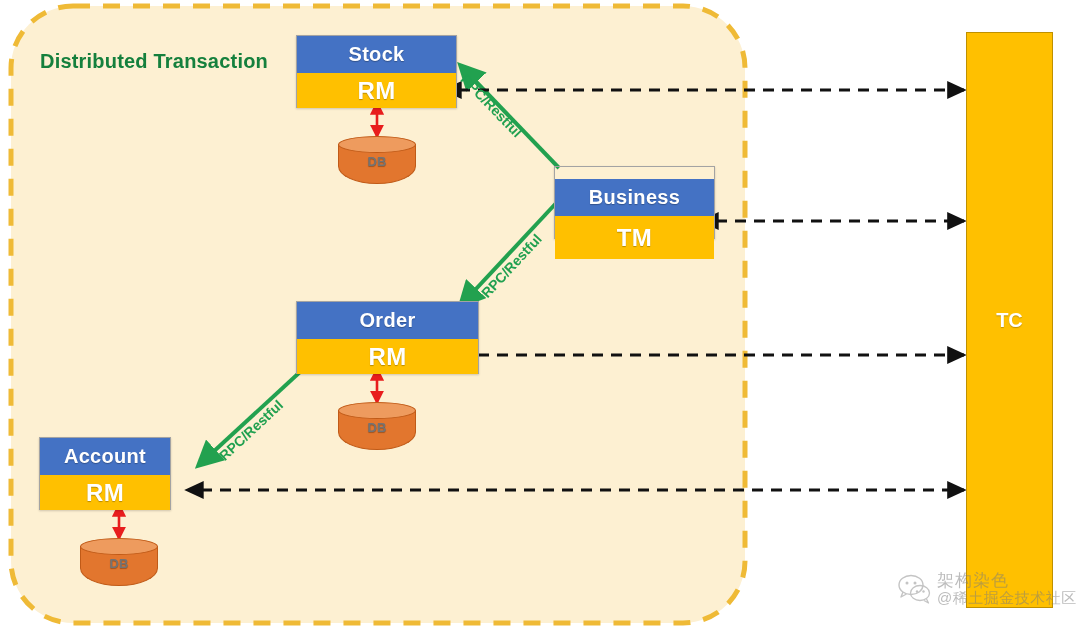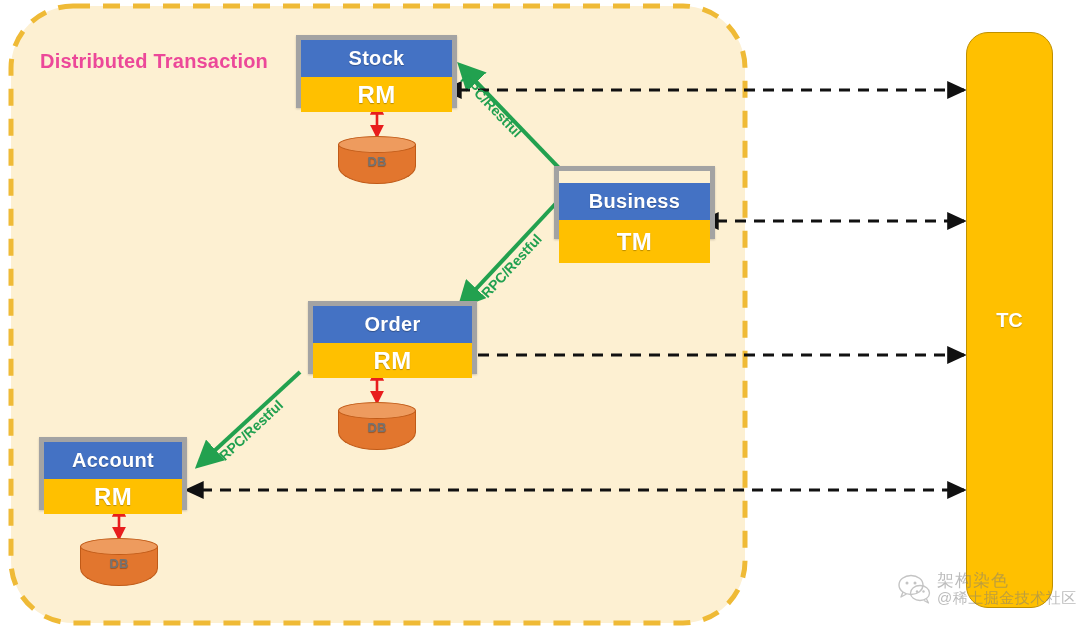--- a/index.html
+++ b/index.html
@@ -25,21 +25,21 @@
     height: 639px;
   }
   .svg-bg { z-index: 1; }
   .svg-lines { z-index: 3; }
 
   
   .node {
     position: absolute;
     z-index: 4;
     box-sizing: border-box;
-    border: 5px solid #a3a3a3;
+    border: 1px solid #a3a3a3;
     box-shadow: 0 1px 2px rgba(0,0,0,0.18);
   }
   .node .band {
     box-sizing: border-box;
     display: flex;
     align-items: center;
     justify-content: center;
     color: #ffffff;
     font-weight: bold;
     letter-spacing: 0.3px;
@@ -108,21 +108,21 @@
     color: #ffffff;
     font-size: 20px;
     font-weight: bold;
     text-shadow: 0 1px 1px rgba(0,0,0,0.25);
   }
 
   
   .boundary-title {
     position: absolute;
     z-index: 2;
-    color: #ec4899;
+    color: #15803d;
     font-size: 20px;
     font-weight: bold;
     white-space: nowrap;
     letter-spacing: 0.2px;
   }
 
   
   .rpc-label {
     position: absolute;
     z-index: 5;
@@ -216,41 +216,41 @@
     <div class="db-body"></div>
     <div class="db-top"></div>
     <div class="db-label">DB</div>
   </div>
 
   <div class="node" style="left:554px; top:166px; width:161px; height:73px;">
     <div class="band band-top" style="height:37px;margin-top:12px;">Business</div>
     <div class="band band-bottom" style="height:43px;">TM</div>
   </div>
 
-  <div class="node" style="left:308px; top:301px; width:169px; height:73px;">
+  <div class="node" style="left:296px; top:301px; width:183px; height:73px;">
     <div class="band band-top" style="height:37px;">Order</div>
     <div class="band band-bottom" style="height:35px;">RM</div>
   </div>
   <div class="db" style="left:338px; top:402px; width:78px; height:48px;">
     <div class="db-body"></div>
     <div class="db-top"></div>
     <div class="db-label">DB</div>
   </div>
 
-  <div class="node" style="left:39px; top:437px; width:148px; height:73px;">
+  <div class="node" style="left:39px; top:437px; width:132px; height:73px;">
     <div class="band band-top" style="height:37px;">Account</div>
     <div class="band band-bottom" style="height:35px;">RM</div>
   </div>
   <div class="db" style="left:80px; top:538px; width:78px; height:48px;">
     <div class="db-body"></div>
     <div class="db-top"></div>
     <div class="db-label">DB</div>
   </div>
 
-  <div class="tc-column" style="left:966px; top:32px; width:87px; height:576px;border-radius:22px;">TC</div>
+  <div class="tc-column" style="left:966px; top:32px; width:87px; height:576px;">TC</div>
 
   <div class="watermark" style="left:898px; top:572px;">
     <svg width="34" height="30" viewBox="0 0 34 30">
       <ellipse cx="13" cy="11" rx="12" ry="9.5" fill="none" stroke="#8a8a8a" stroke-width="1.4"></ellipse>
       <path d="M5 18 L3 23 L8.5 20" fill="none" stroke="#8a8a8a" stroke-width="1.4" stroke-linejoin="round"></path>
       <circle cx="9" cy="9" r="1.5" fill="#8a8a8a"></circle>
       <circle cx="17" cy="9" r="1.5" fill="#8a8a8a"></circle>
       <ellipse cx="22" cy="19" rx="9.5" ry="7.5" fill="none" stroke="#8a8a8a" stroke-width="1.3"></ellipse>
       <path d="M28.5 25 L30.5 29 L26 26.5" fill="none" stroke="#8a8a8a" stroke-width="1.3" stroke-linejoin="round"></path>
       <circle cx="19" cy="17.5" r="1.2" fill="#8a8a8a"></circle>

